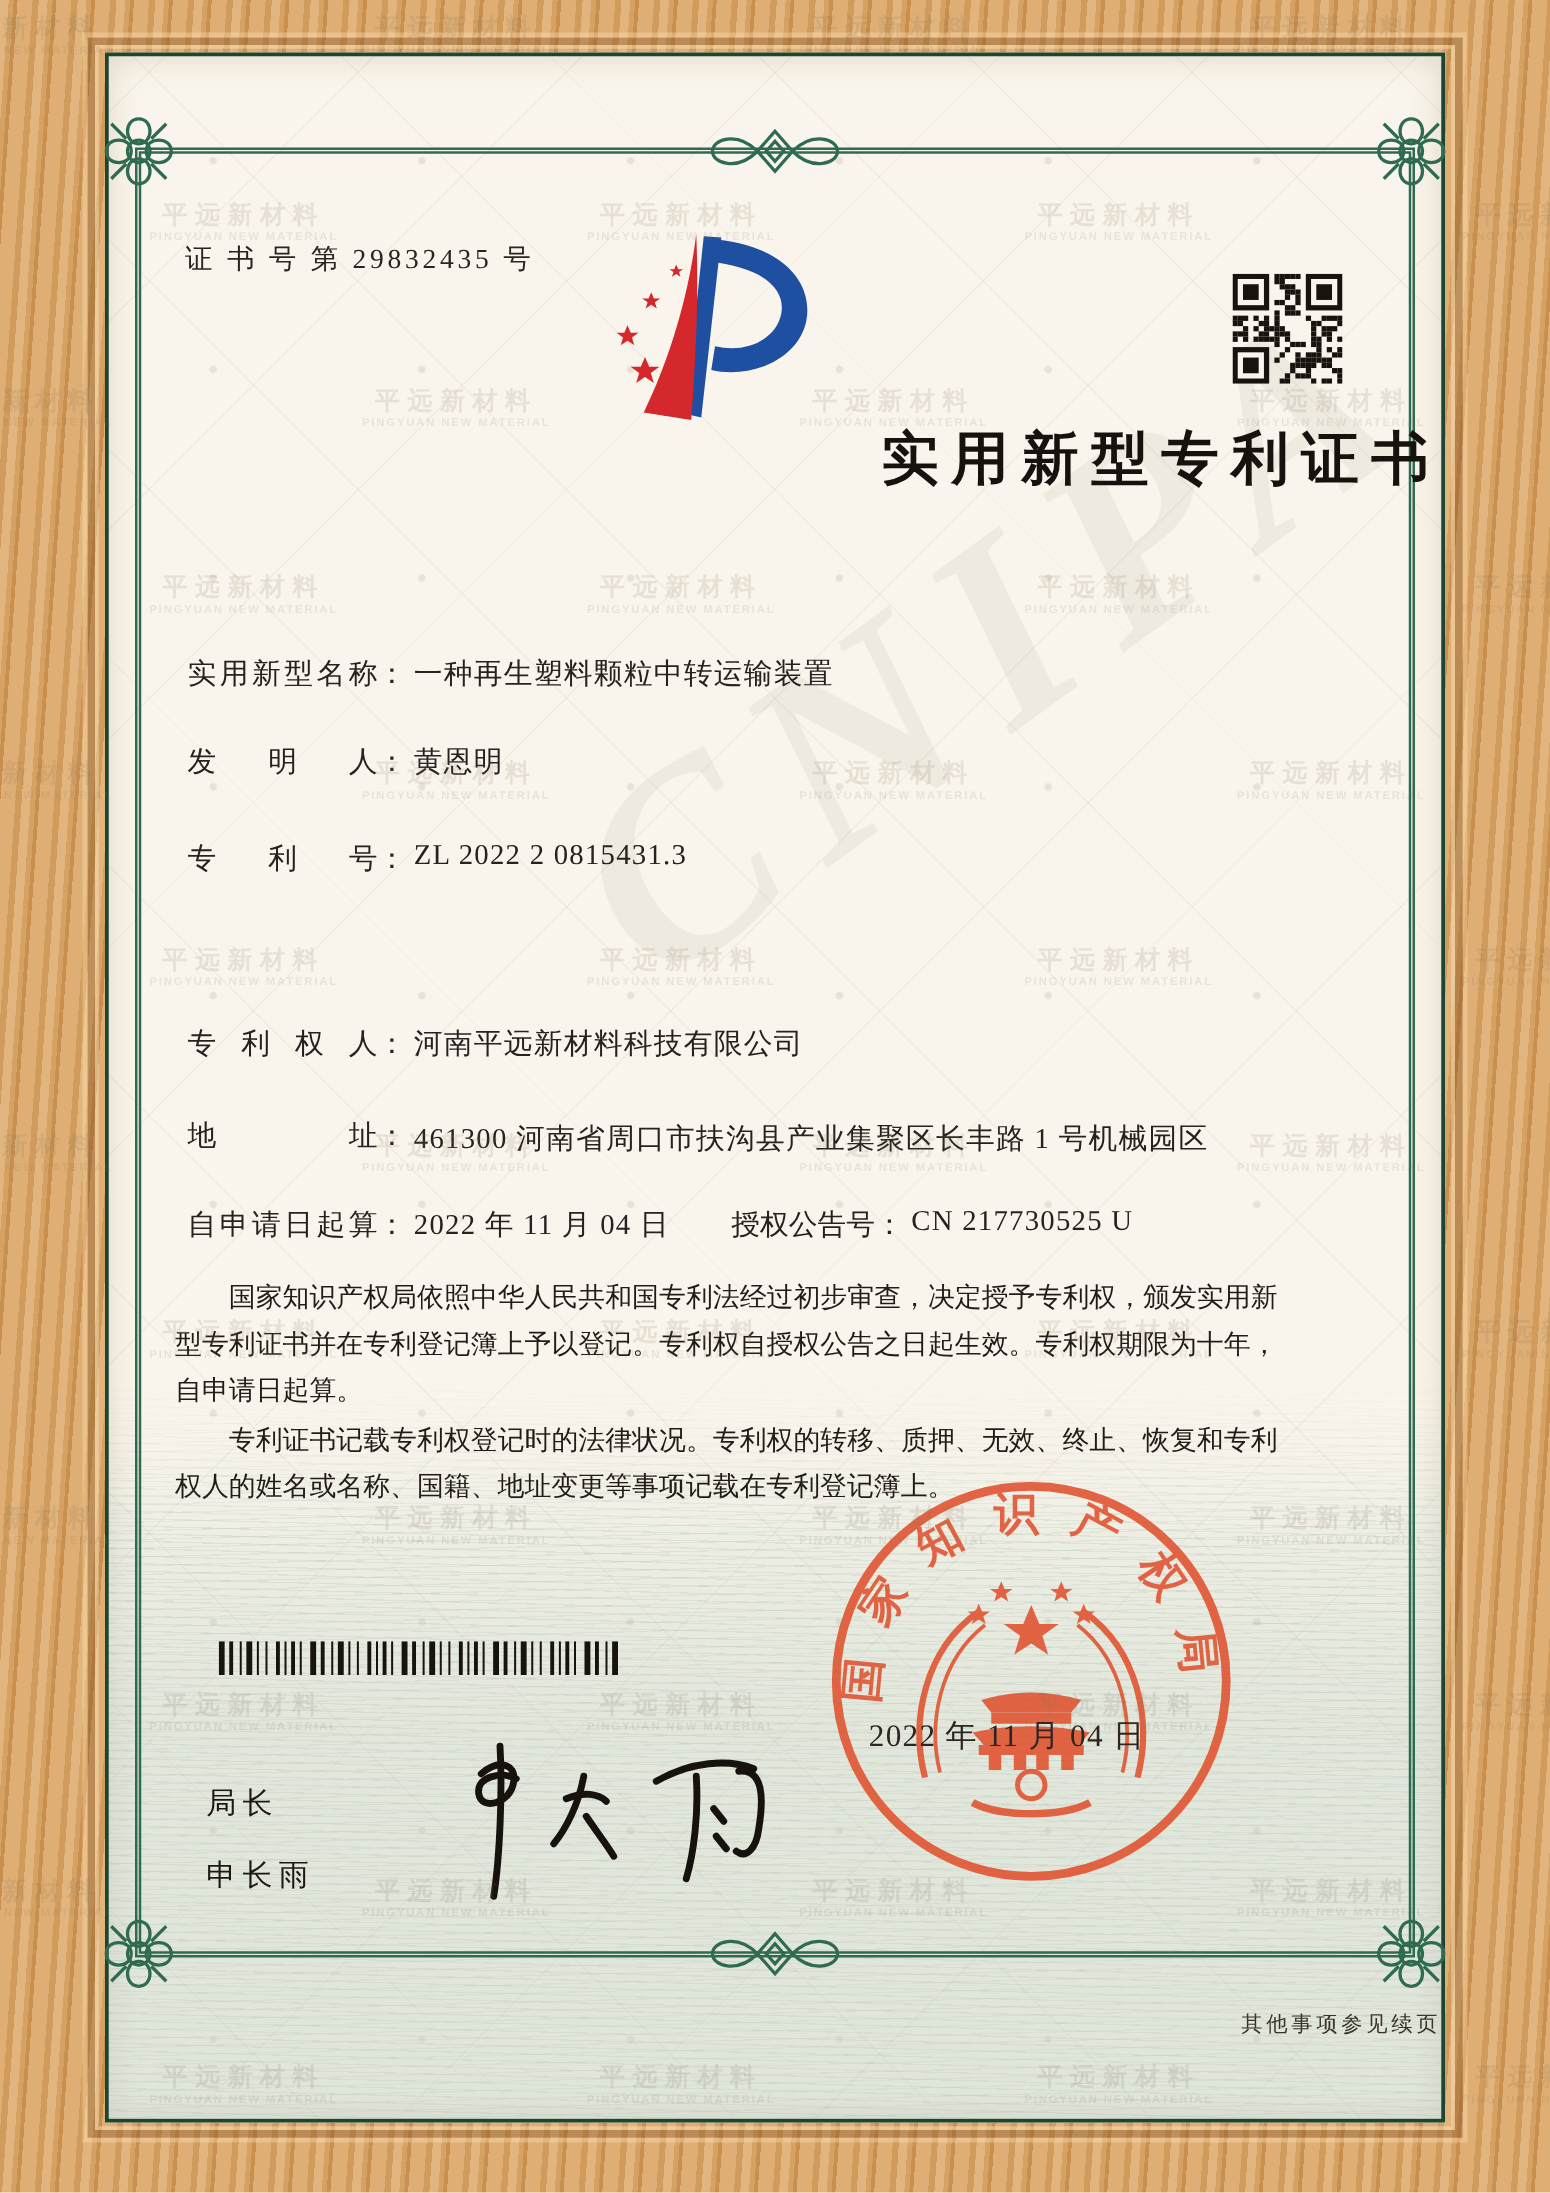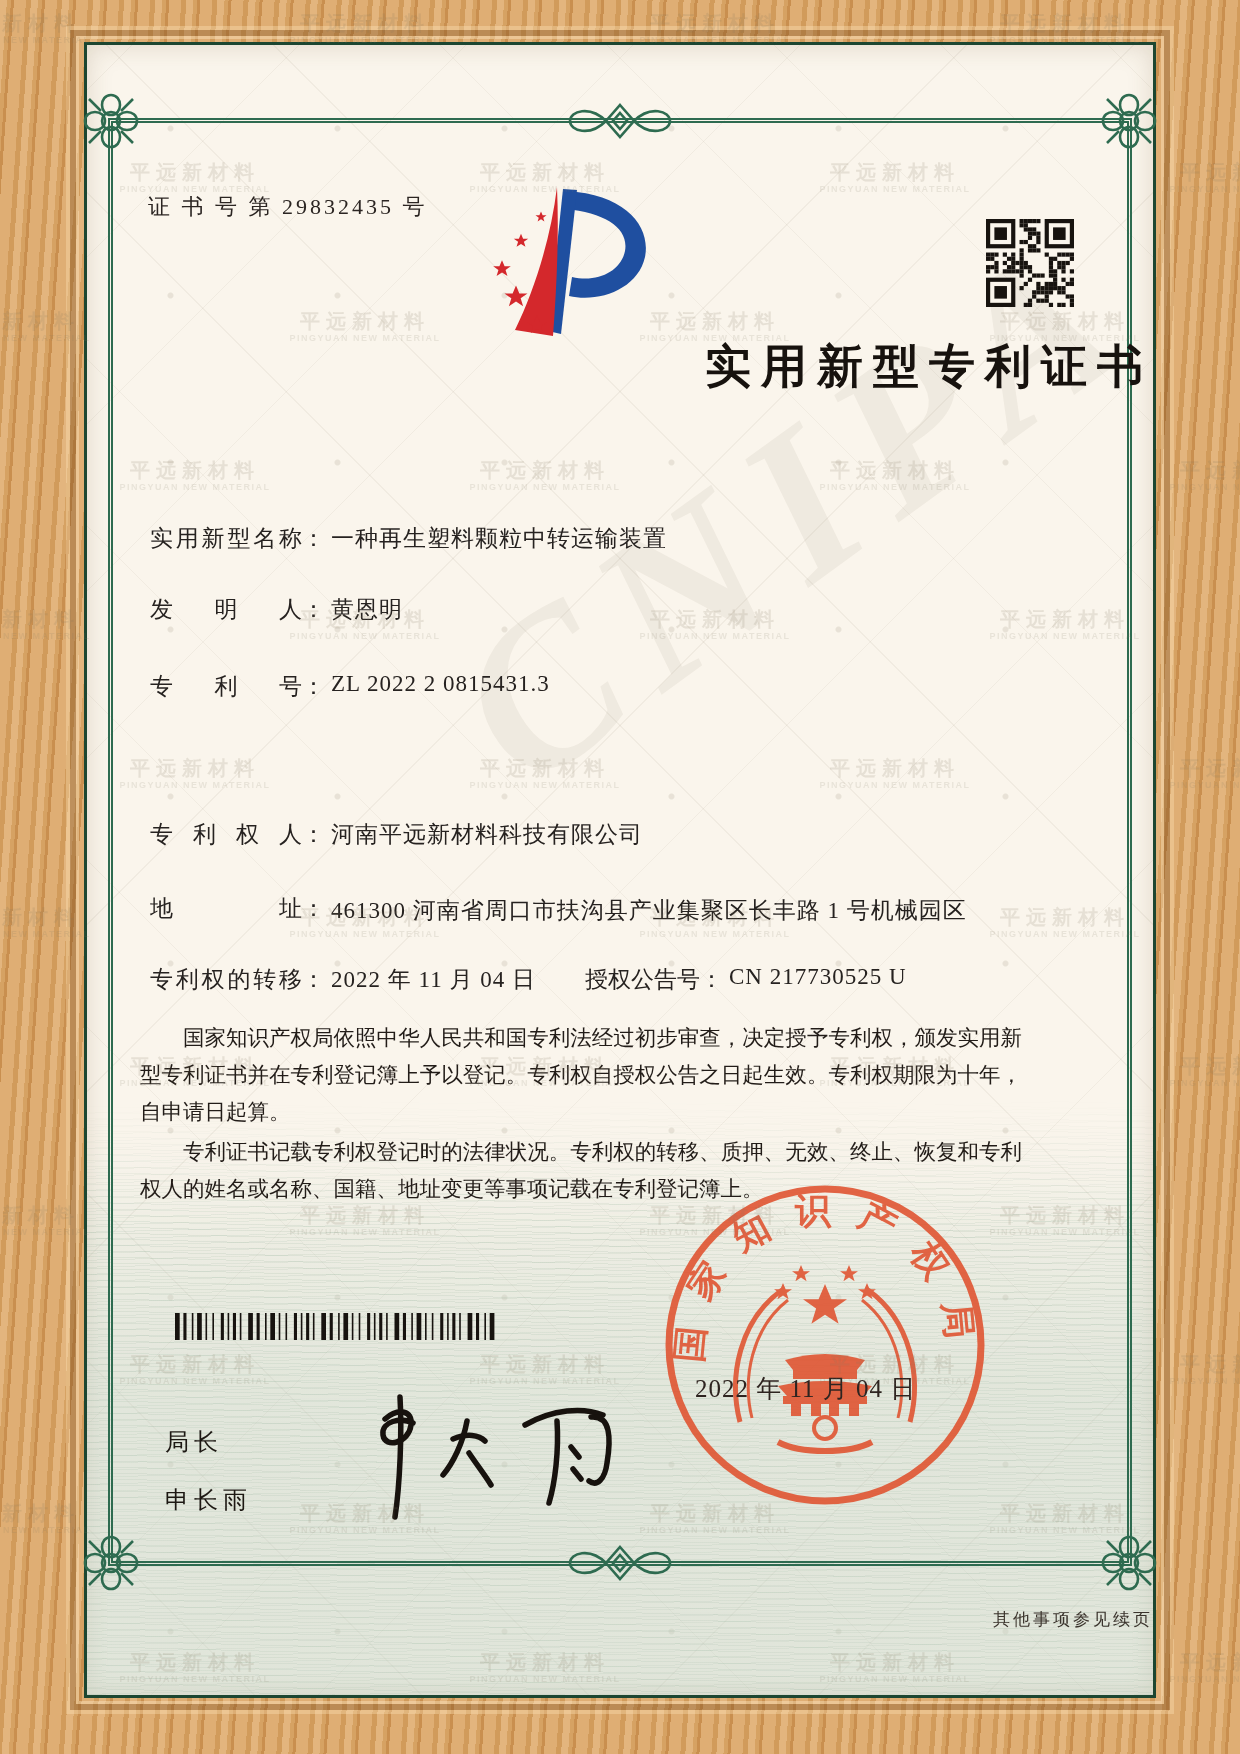--- a/index.html
+++ b/index.html
@@ -298,21 +298,21 @@
     <div class="field-row" style="top:626px">
       <span class="f-label">专利号</span><span class="f-colon">：</span><span class="f-value">ZL 2022 2 0815431.3</span>
     </div>
     <div class="field-row" style="top:774px">
       <span class="f-label">专利权人</span><span class="f-colon">：</span><span class="f-value">河南平远新材料科技有限公司</span>
     </div>
     <div class="field-row" style="top:848px">
       <span class="f-label">地址</span><span class="f-colon">：</span><span class="f-value wide">461300 河南省周口市扶沟县产业集聚区长丰路 1 号机械园区</span>
     </div>
     <div class="field-row" style="top:919px">
-      <span class="f-label">专利权的转移</span><span class="f-colon">：</span><span class="f-value">2022 年 11 月 04 日</span>
+      <span class="f-label">自申请日起算</span><span class="f-colon">：</span><span class="f-value">2022 年 11 月 04 日</span>
       <span class="pair2">
         <span class="f-label2">授权公告号</span><span>：</span><span class="f-value">CN 217730525 U</span>
       </span>
     </div>
 
     <div class="body-text">
       <p>国家知识产权局依照中华人民共和国专利法经过初步审查，决定授予专利权，颁发实用新型专利证书并在专利登记簿上予以登记。专利权自授权公告之日起生效。专利权期限为十年，自申请日起算。</p>
       <p>专利证书记载专利权登记时的法律状况。专利权的转移、质押、无效、终止、恢复和专利权人的姓名或名称、国籍、地址变更等事项记载在专利登记簿上。</p>
     </div>
 

